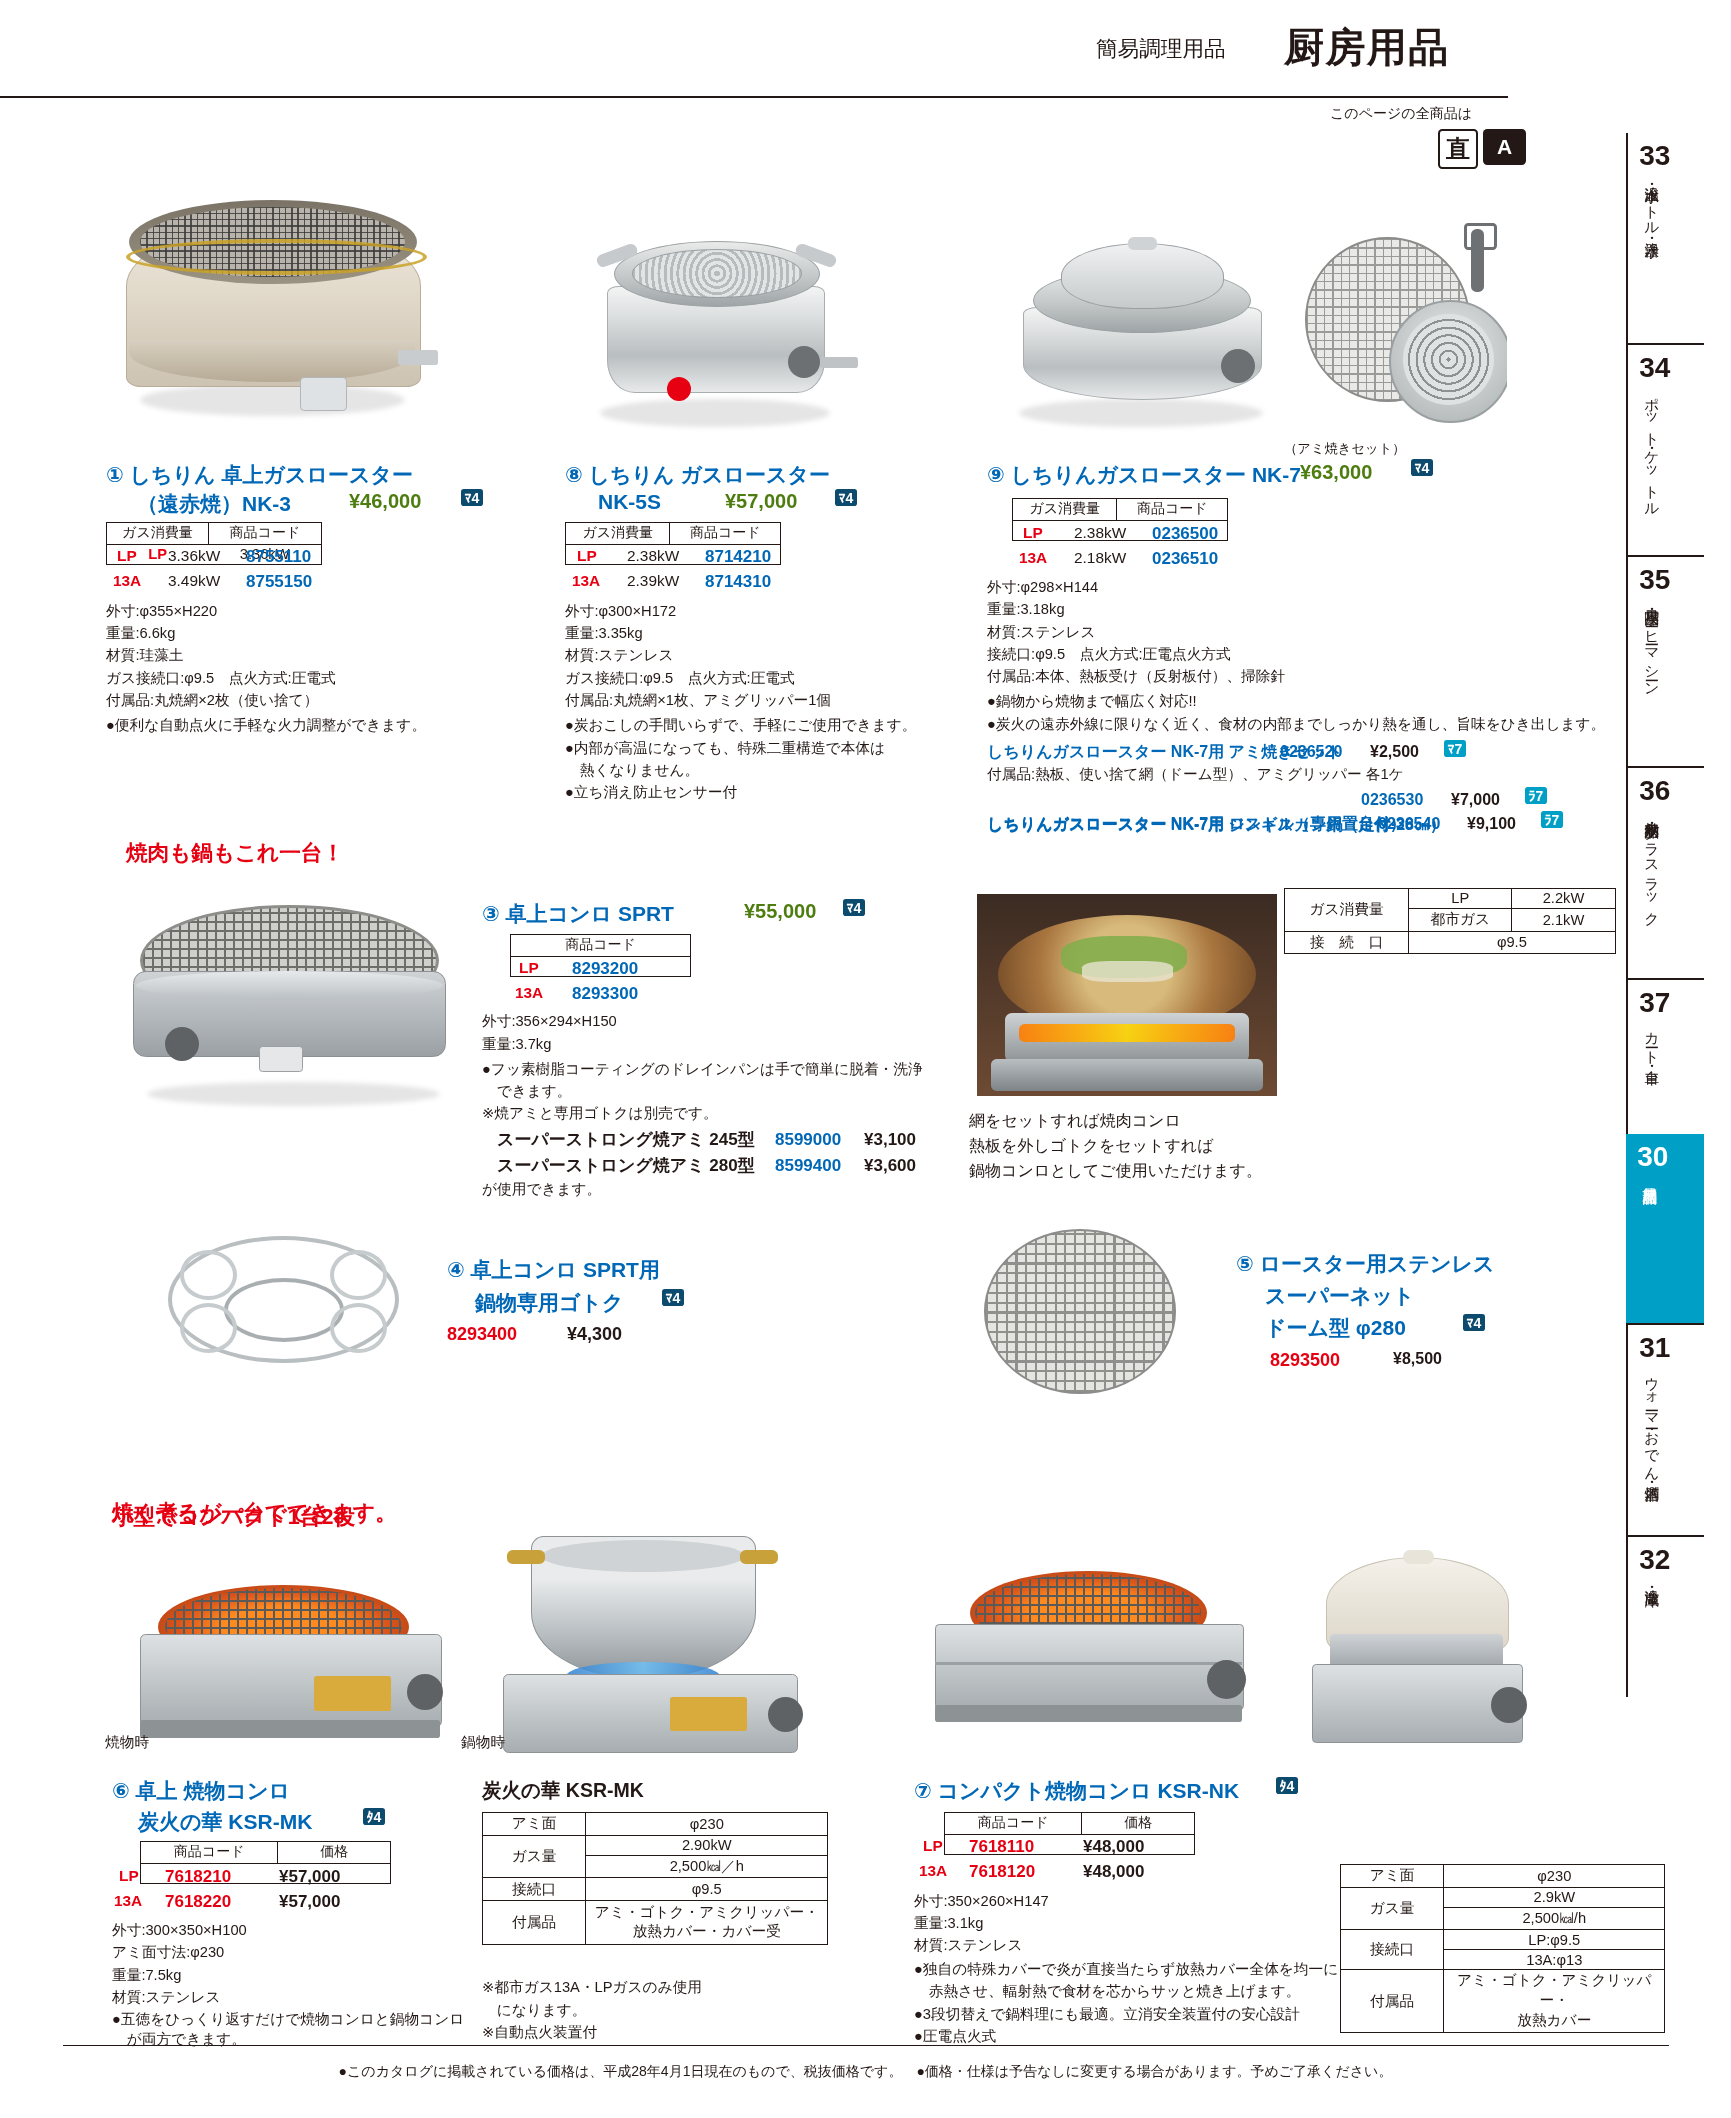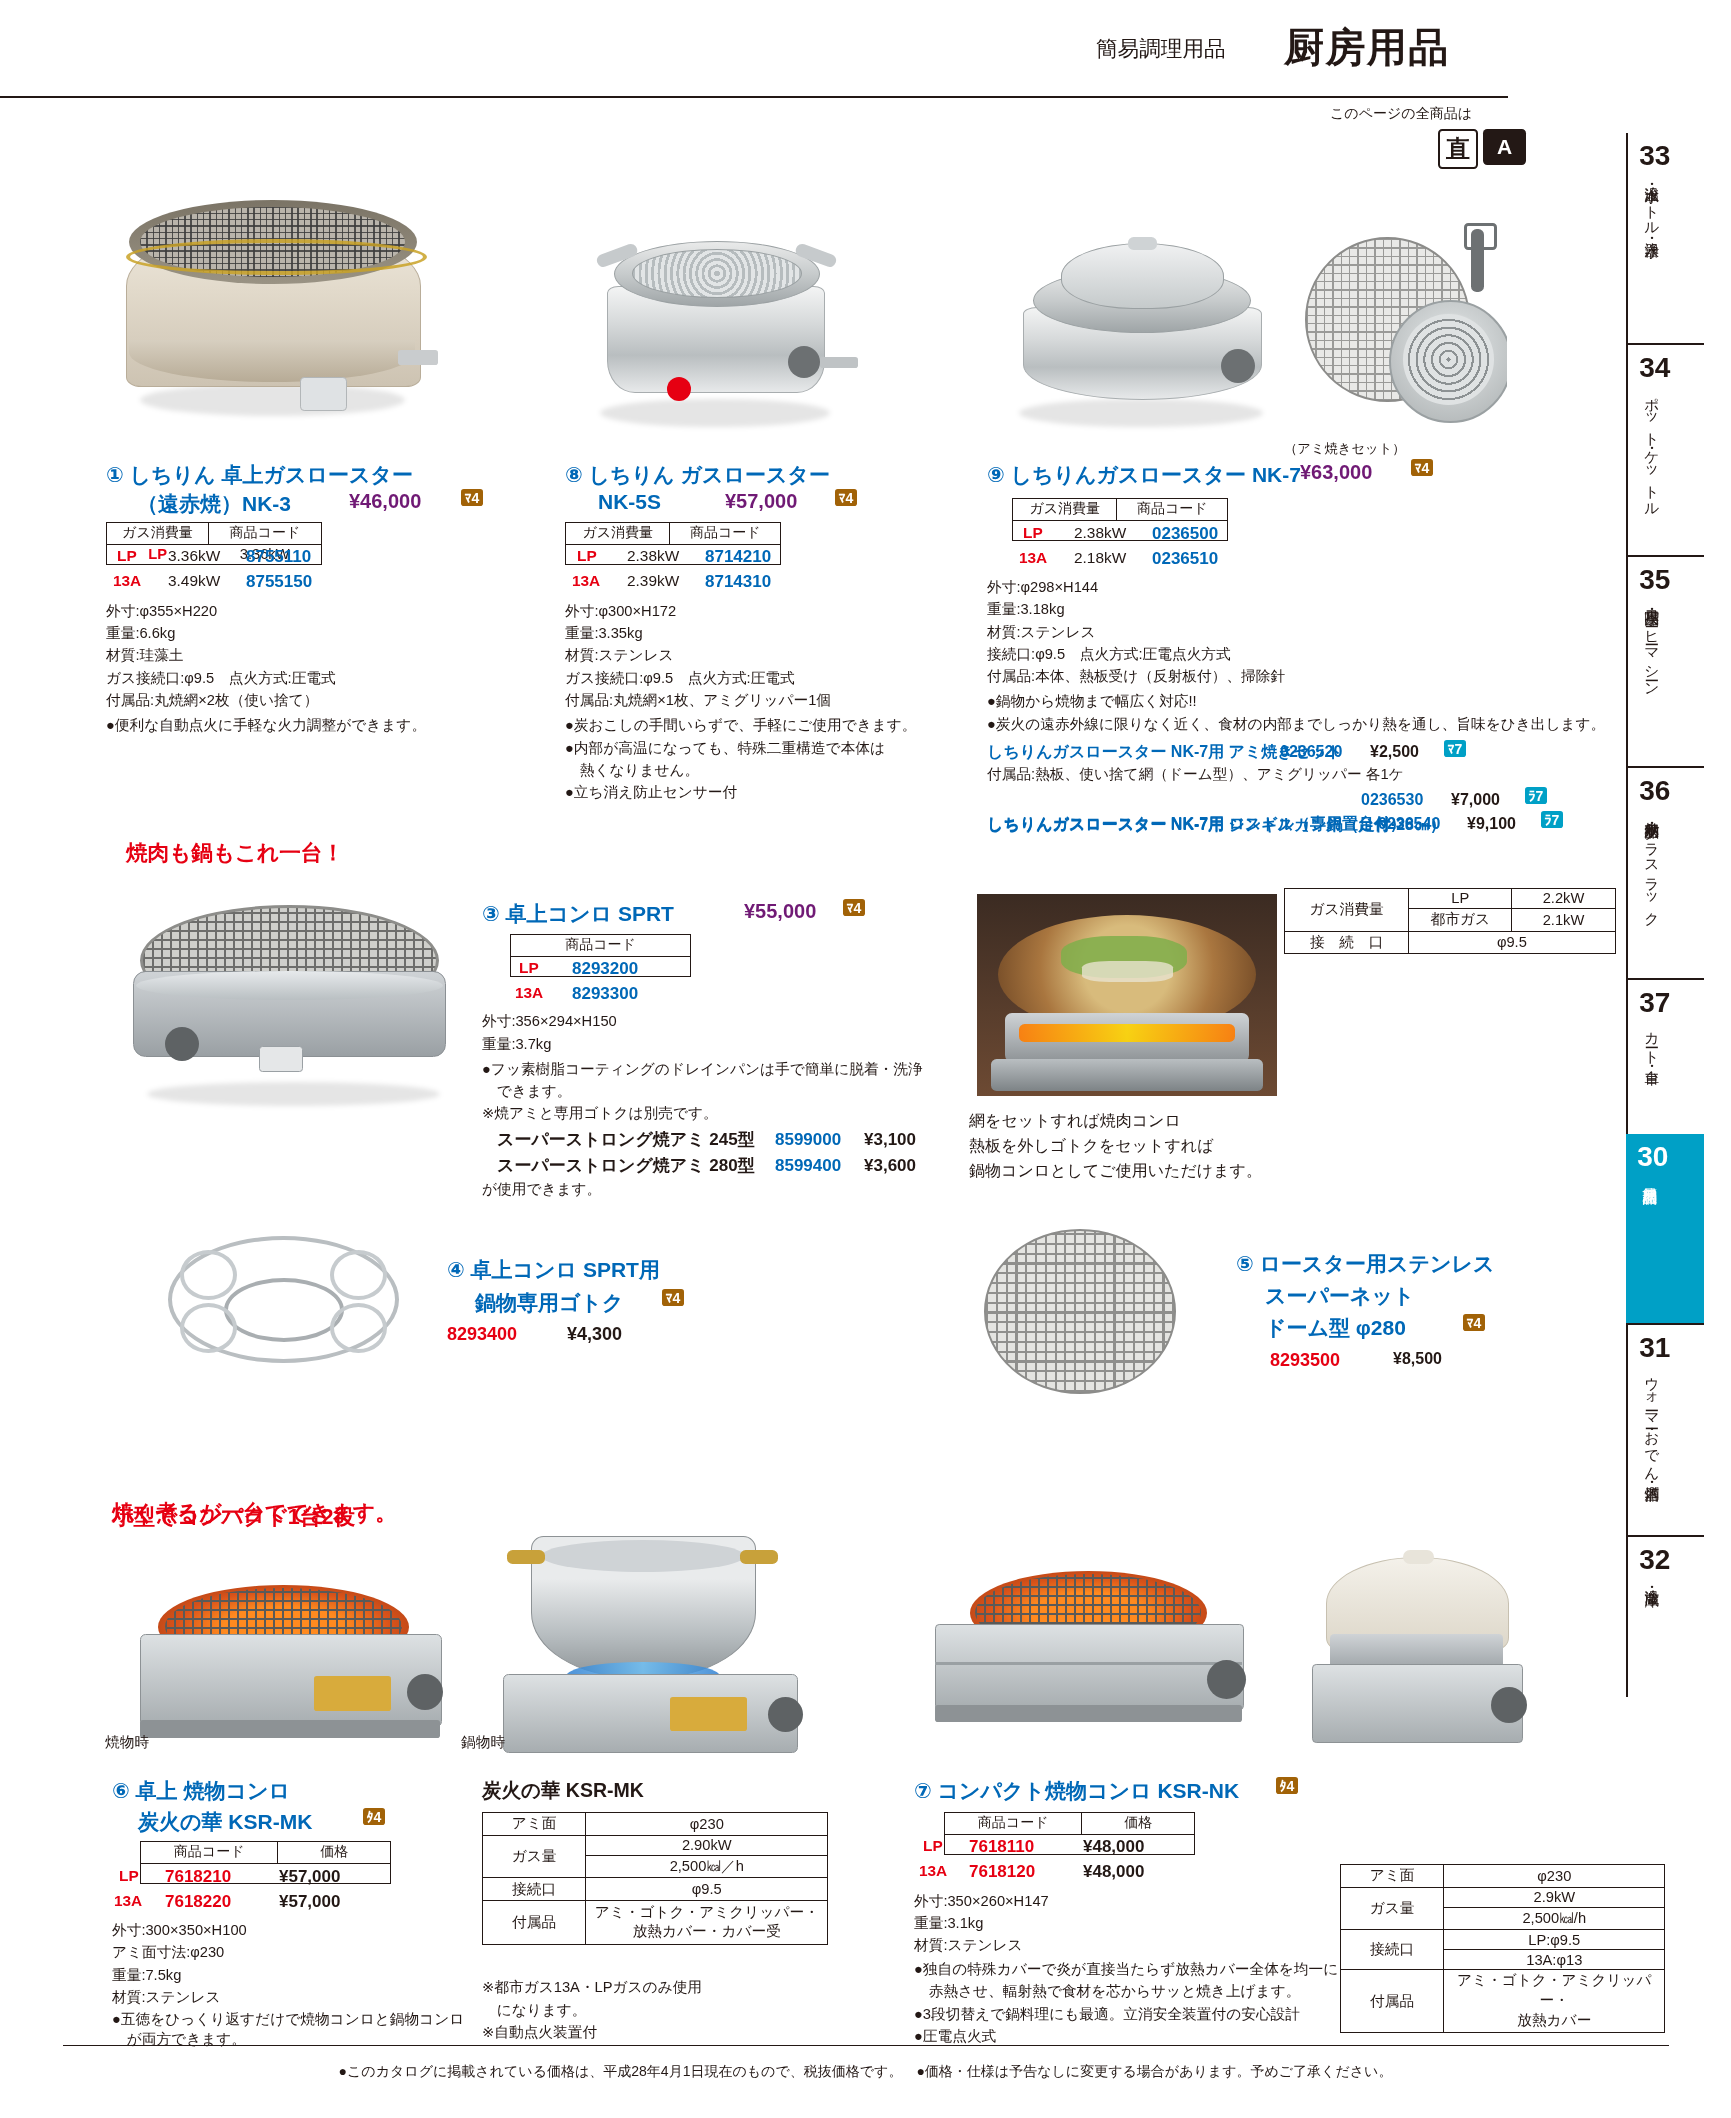--- a/index.html
+++ b/index.html
@@ -36,24 +36,24 @@
   .tab.sep{border-top:2.1px solid #231815;}
   .tab.active{background:#00a0c6;color:#fff;border-left:none;border-radius:0 0 0 0;}
   .tab.active .num,.tab.active .lbl{color:#fff;}
 
   
   .t{position:absolute;white-space:pre;}
   .b{font-weight:bold;}
   .blue{color:#0068b7;}
   .red{color:#e60012;}
   .ttl{font-size:21px;font-weight:bold;color:#0068b7;}
-  .price{font-size:20px;font-weight:bold;color:#701a75;}
+  .price{font-size:20px;font-weight:bold;color:#4d7c0f;}
   .small{font-size:14.7px;line-height:1.32;}
   .smaller{font-size:13.3px;line-height:1.3;}
-  .badge{display:inline-block;background:#a16207;color:#fff;font-size:14px;font-weight:bold;padding:0.7px 3.5px;border-radius:2.8px;vertical-align:2.1px;}
+  .badge{display:inline-block;background:#0c4a6e;color:#fff;font-size:14px;font-weight:bold;padding:0.7px 3.5px;border-radius:2.8px;vertical-align:2.1px;}
   .badge.r7{background:#00a0c6;}
   table.spec{position:absolute;border-collapse:collapse;font-size:14.7px;}
   table.spec td,table.spec th{border:1px solid #231815;padding:1.4px 5.6px;text-align:center;font-weight:normal;}
   table.spec th{font-size:14px;}
   .catch{position:absolute;font-size:21.6px;font-weight:bold;color:#e60012;}
 
   
   .photo{position:absolute;overflow:hidden;}
   .shadow{position:absolute;border-radius:50%;background:rgba(0,0,0,.10);filter:blur(2.8px);}
   .mesh{background:

